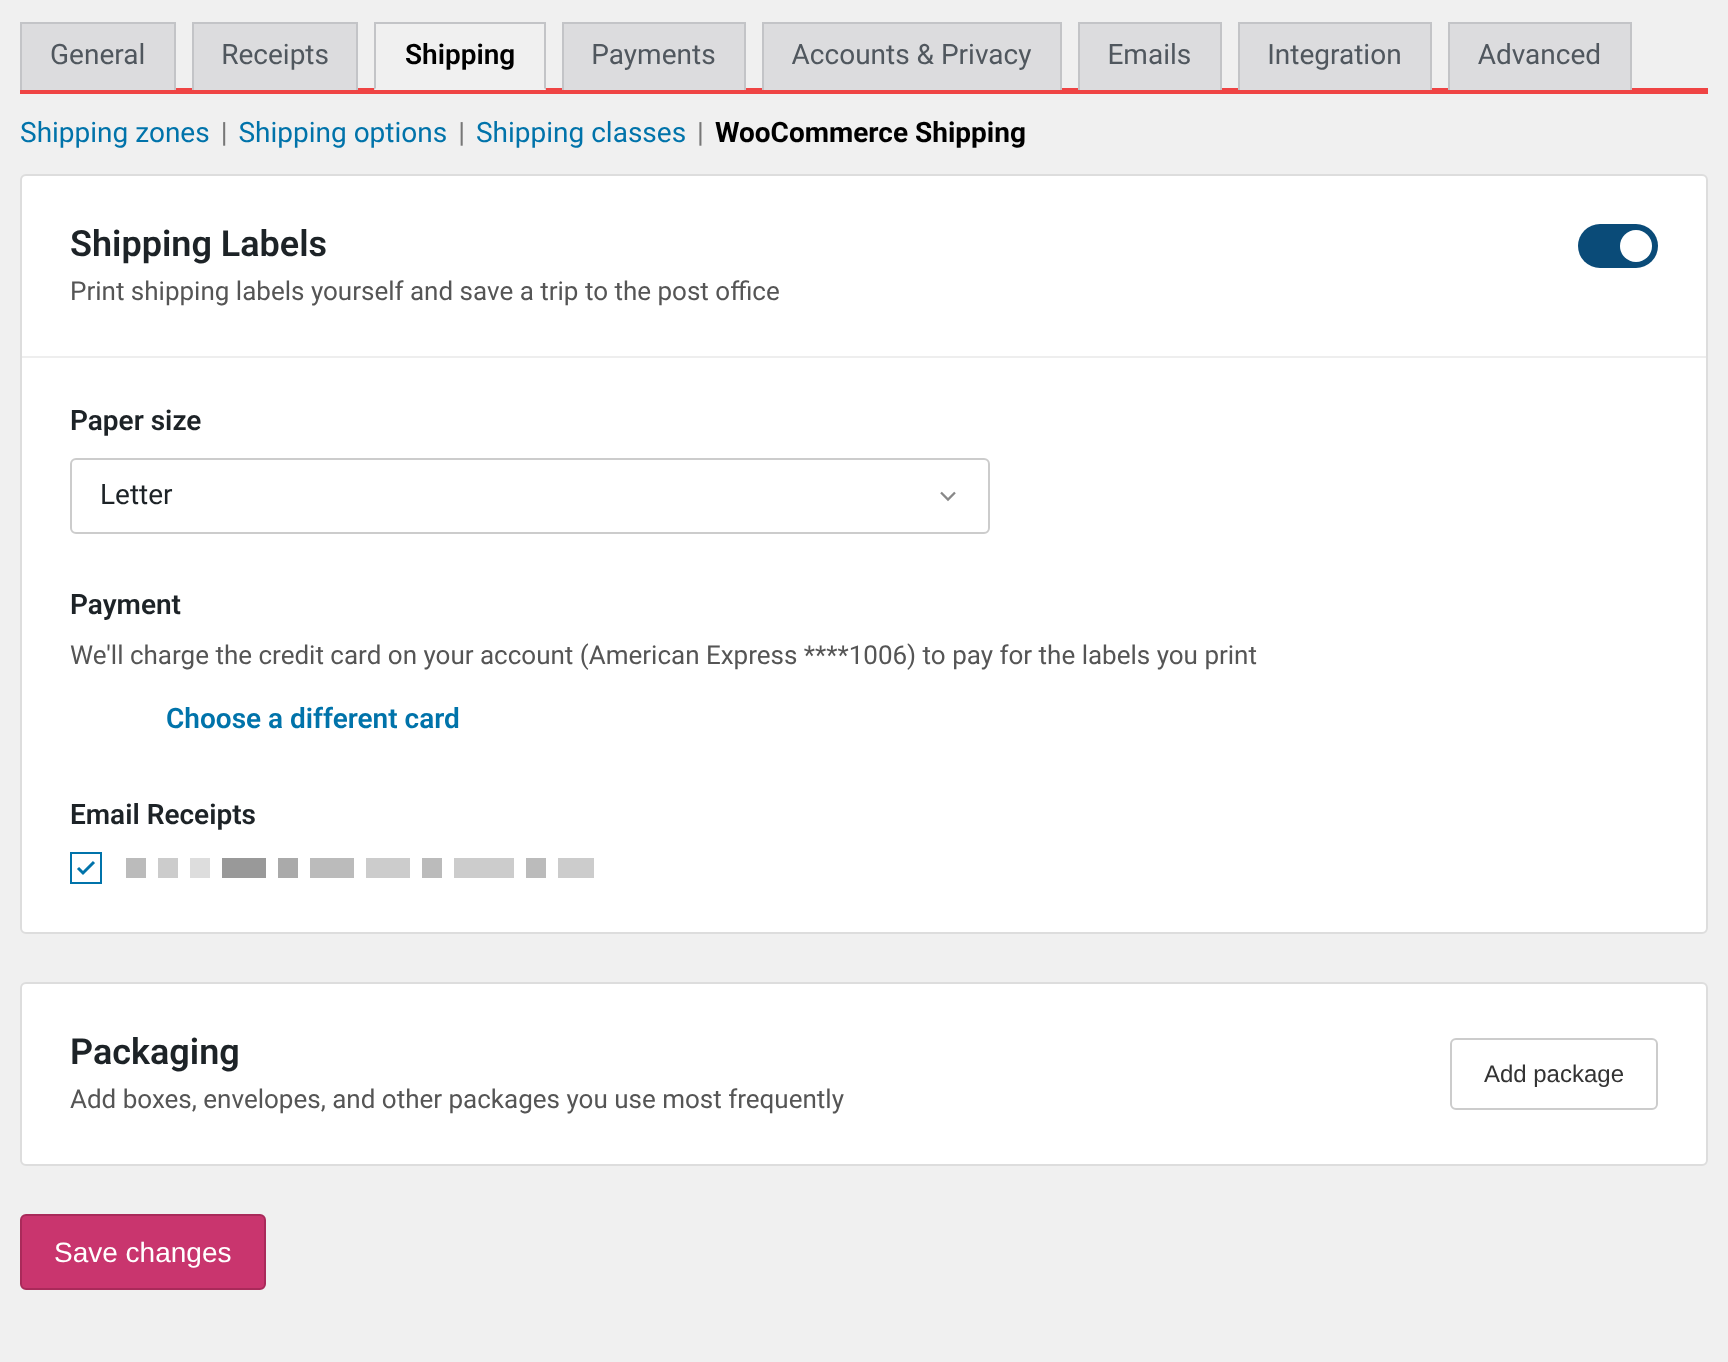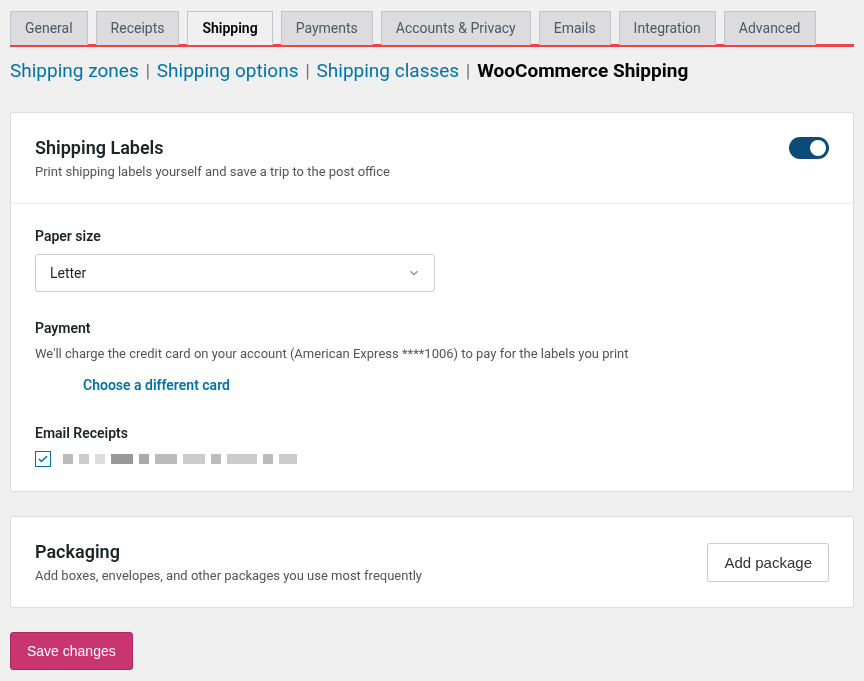--- a/index.html
+++ b/index.html
@@ -23,22 +23,22 @@
       position: relative;
       top: 1px;
     }
     .tab.active {
       background: #f0f0f0;
       border-bottom: 1px solid #f0f0f0;
       color: #000;
       font-weight: 600;
     }
     .subnav {
-      padding: 12px 0 30px 0;
-      font-size: 19px;
+      padding: 12px 0 12px 0;
+      font-size: 14px;
     }
     .subnav a { color: #0073aa; text-decoration: none; }
     .subnav .sep { color: #777; margin: 0 2px; }
     .subnav .current { font-weight: 700; color: #000; }
     .card {
       background: #fff;
       border: 1px solid #ddd;
       border-radius: 3px;
       margin-bottom: 24px;
     }
@@ -54,21 +54,21 @@
     .card-body { padding: 24px; }
     .card-simple {
       padding: 24px;
       display: flex;
       justify-content: space-between;
       align-items: center;
     }
     .field-label { font-weight: 600; margin-bottom: 10px; font-size: 14px; }
     .select-wrap {
       position: relative;
-      width: 400px;
+      width: 460px;
       margin-bottom: 28px;
     }
     .select {
       width: 100%;
       padding: 10px 14px;
       border: 1px solid #ccc;
       border-radius: 3px;
       font-size: 14px;
       background: #fff;
       appearance: none;
@@ -108,21 +108,21 @@
       background: #fff;
       border-radius: 50%;
       position: absolute;
       top: 3px; right: 3px;
     }
     .btn-outline {
       background: #fff;
       border: 1px solid #ccc;
       border-radius: 3px;
       padding: 10px 16px;
-      font-size: 15px;
+      font-size: 12px;
       cursor: pointer;
       color: #333;
     }
     .btn-primary {
       background: #c9356e;
       border: 1px solid #a92a5a;
       color: #fff;
       border-radius: 3px;
       padding: 10px 16px;
       font-size: 14px;

